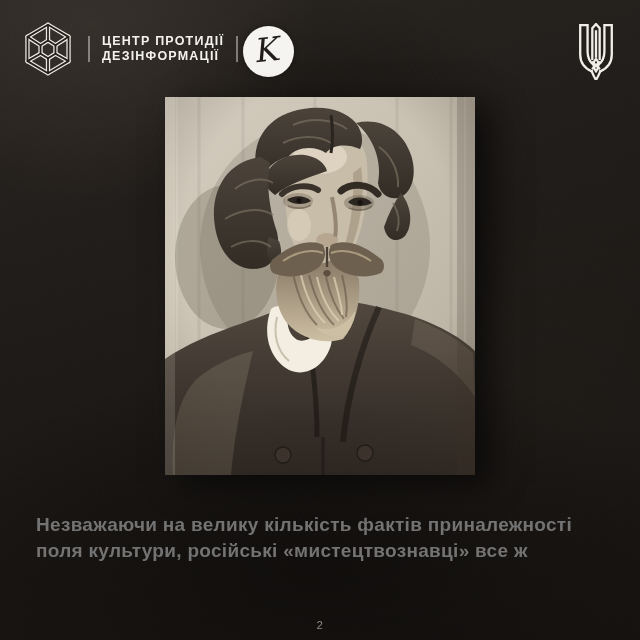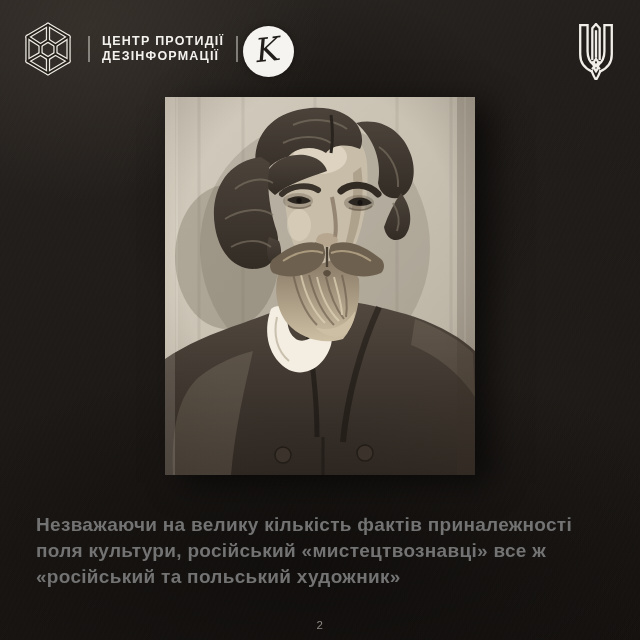--- a/index.html
+++ b/index.html
@@ -239,18 +239,17 @@
       <path d="M158,176 C160,181 164,181 166,176 C165,172 159,172 158,176 Z" fill="#5c4f40"></path>
 
       <rect width="310" height="378" fill="url(#vig)"></rect>
       <rect x="292" width="18" height="378" fill="rgba(60,50,40,.20)"></rect>
       <rect width="10" height="378" fill="rgba(255,250,236,.14)"></rect>
     </svg>
   </figure>
 
   <div class="caption">
     <div>Незважаючи на велику кількість фактів приналежності</div>
-    <div>поля культури, російський «мистецтвознавці» все ж</div>
-    <div>«російський та польський художник»</div>
+    <div>поля культури, російські «мистецтвознавці» все ж</div>
   </div>
 
   <div class="page-number">2</div>
 </div>
 
 </body></html>

